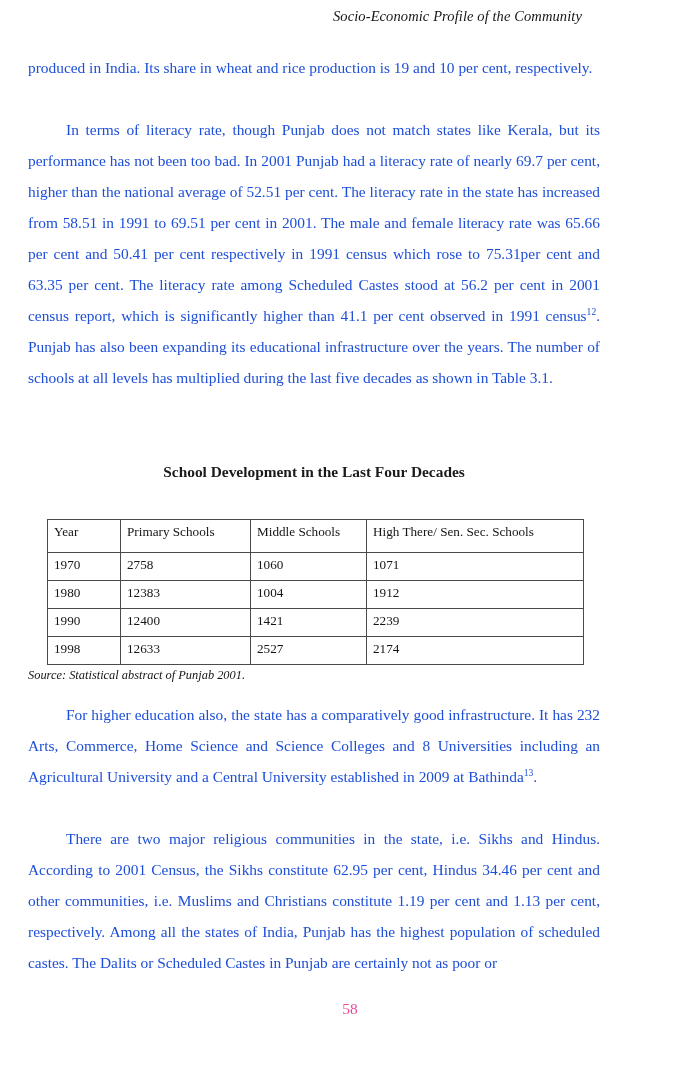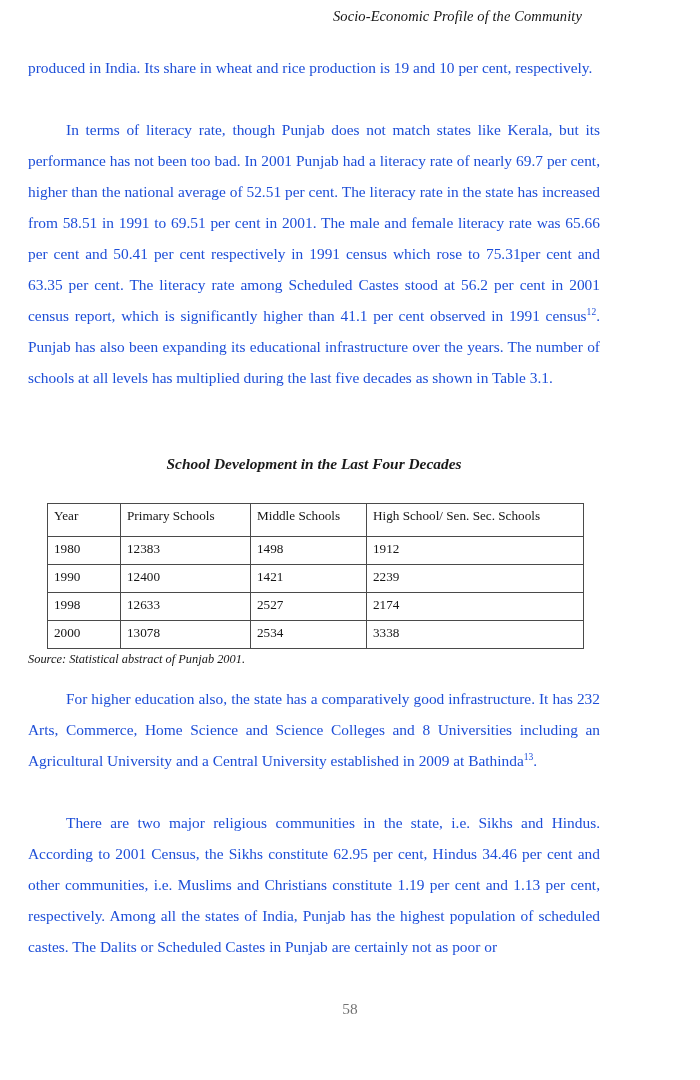--- a/index.html
+++ b/index.html
@@ -63,24 +63,23 @@
   .table-caption {
     text-align: center;
     font-weight: bold;
     font-size: 15.4px;
     line-height: 31px;
     margin: 0;
   }
   .table-subtitle {
     text-align: center;
     font-weight: bold;
-    font-style: italic;
     font-size: 15.4px;
     line-height: 31px;
-    margin: 8px;
+    margin: 16px;
   }
   table.data-table {
     border-collapse: collapse;
     width: 536px;
     margin: 0 0 0 19px;
     table-layout: fixed;
     font-size: 13.2px;
     border-radius: 24px;
   }
   table.data-table td,
@@ -106,21 +105,21 @@
     margin: 3px 0 0 0;
     color: #151515;
   }
   .page-number {
     position: absolute;
     left: 0;
     top: 1000px;
     width: 700px;
     text-align: center;
     font-size: 15.4px;
-    color: #737373;
+    color: #ec4899;
   }
 </style>
 </head>
 <body>
 
 <div class="page">
 
   <div class="running-head">Socio-Economic Profile of the Community</div>
 
   <div class="content">
@@ -145,48 +144,48 @@
         <col class="col-year">
           <col class="col-prim">
           <col class="col-mid">
           <col class="col-high">
       </colgroup>
       <thead>
         <tr>
           <th>Year</th>
           <th>Primary Schools</th>
           <th>Middle Schools</th>
-          <th>High School/ Sen. Sec. Schools</th>
+          <th>High There/ Sen. Sec. Schools</th>
         </tr>
       </thead>
       <tbody>
         <tr>
+          <td>1970</td>
+          <td>2758</td>
+          <td>1060</td>
+          <td>1071</td>
+        </tr>
+        <tr>
           <td>1980</td>
           <td>12383</td>
-          <td>1498</td>
+          <td>1004</td>
           <td>1912</td>
         </tr>
         <tr>
           <td>1990</td>
           <td>12400</td>
           <td>1421</td>
           <td>2239</td>
         </tr>
         <tr>
           <td>1998</td>
           <td>12633</td>
           <td>2527</td>
           <td>2174</td>
         </tr>
-        <tr>
-          <td>2000</td>
-          <td>13078</td>
-          <td>2534</td>
-          <td>3338</td>
-        </tr>
       </tbody>
     </table>
 
     <p class="source-line">Source: Statistical abstract of Punjab 2001.</p>
 
     <div class="spacer-half"></div>
 
     <p class="body-par indent"><span>For higher education also, the state has a comparatively good infrastructure. It has 232 Arts, Commerce, Home Science and Science Colleges and 8 Universities including an Agricultural University and a Central University established in 2009 at Bathinda</span><sup>13</sup><span>.</span></p>
 
     <div class="spacer-1"></div>

